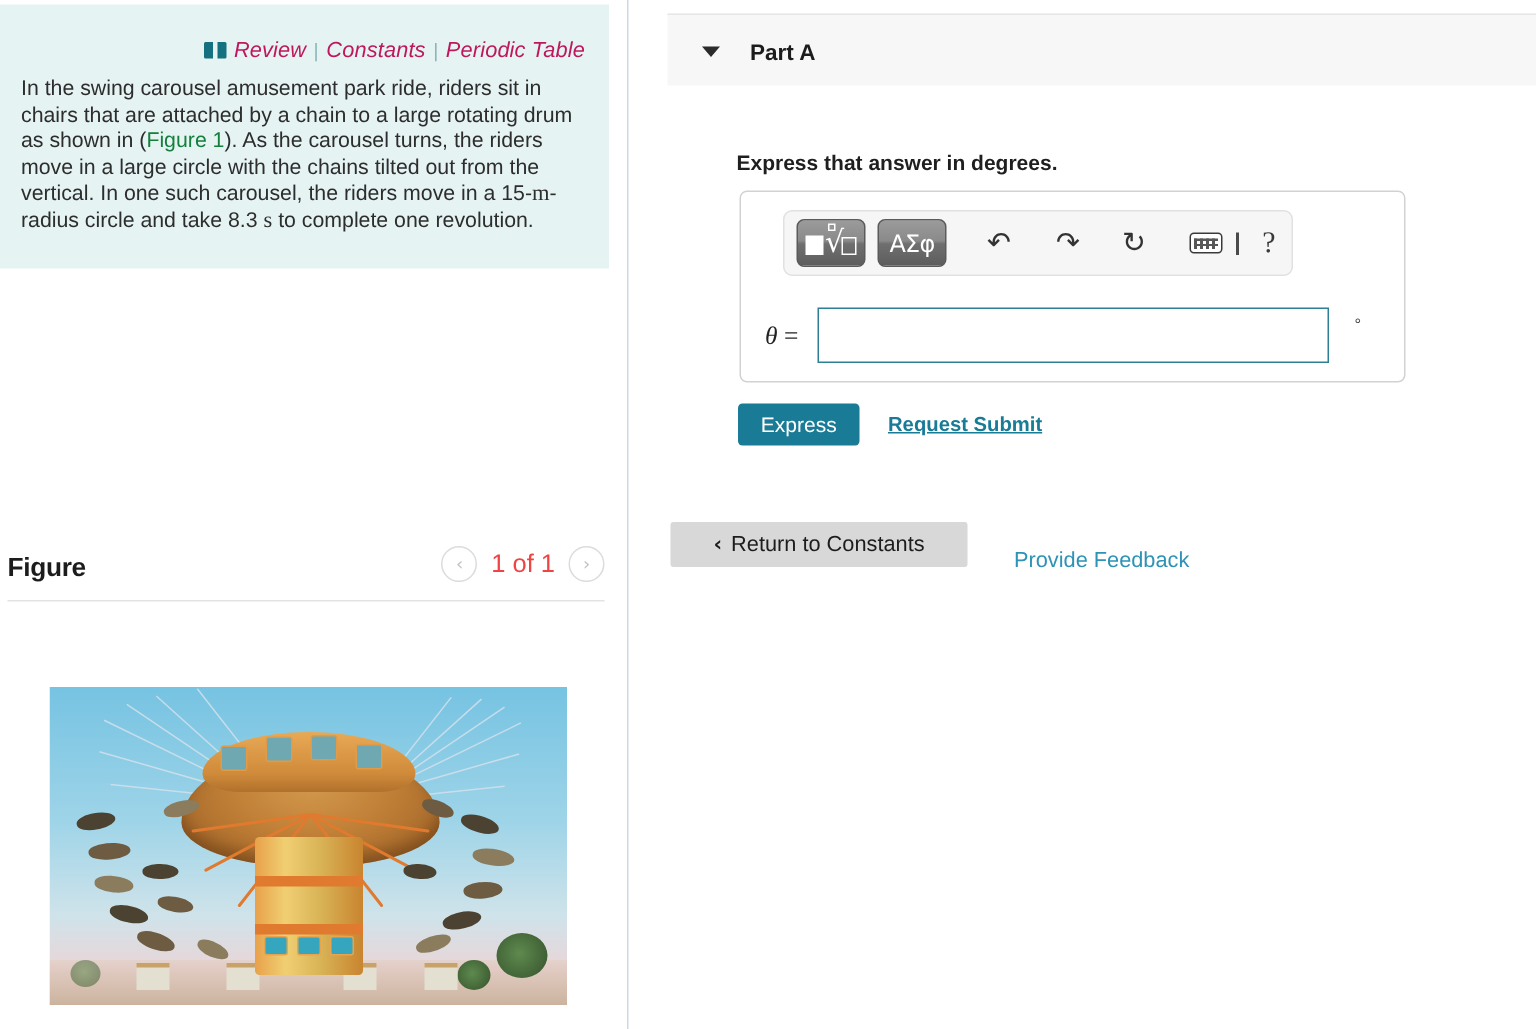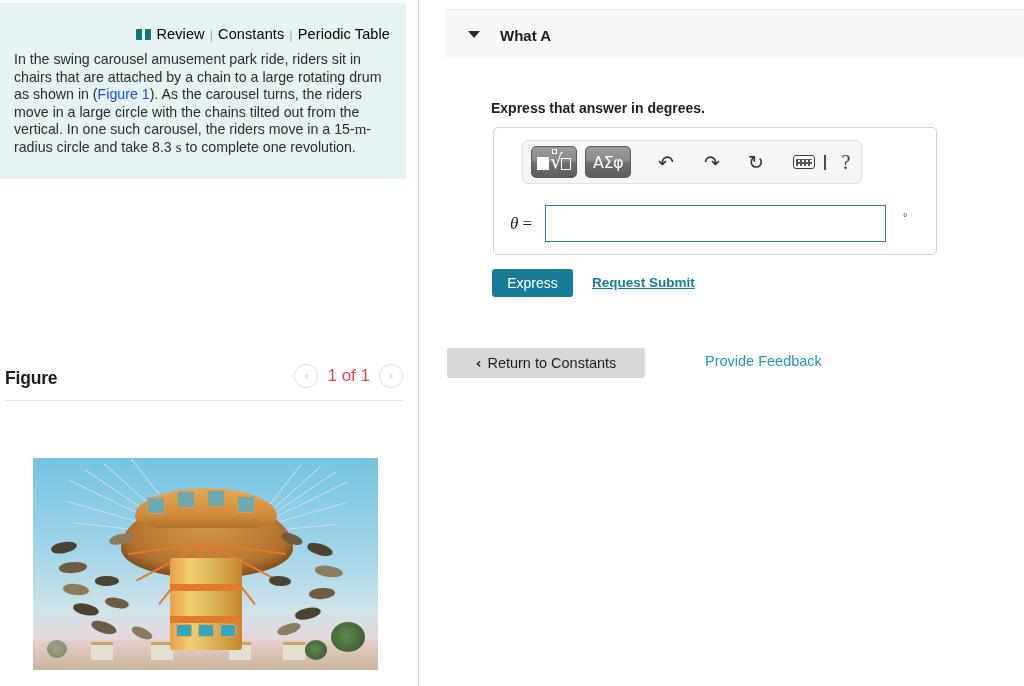--- a/index.html
+++ b/index.html
@@ -36,23 +36,24 @@
   }
   #resource-links {
     position: absolute;
     right: 16px; top: 23px;
     font-size: 14.5px;
     color: #1a7b8c;
     white-space: nowrap;
     letter-spacing: .1px;
   }
   #resource-links .reslink {
-    color: #000000;
+    color: #be185d;
     text-decoration: none;
     cursor: pointer;
+    font-style: italic;
   }
   #resource-links .sep {
     color: #8bb5bb;
     padding: 0 5px;
     font-size: 13px;
   }
   .book-icon {
     display: inline-block;
     position: relative;
     width: 15px; height: 11px;
@@ -71,21 +72,21 @@
 
   #problem-text {
     position: absolute;
     left: 14px; top: 48px;
     width: 378px;
     font-size: 14.2px;
     line-height: 17.5px;
     color: #2d2d2d;
   }
   #problem-text .figlink {
-    color: #1d4ed8;
+    color: #15803d;
     text-decoration: none;
     cursor: pointer;
   }
   #problem-text .unit {
     font-family: "Liberation Serif", serif;
     font-size: 15px;
   }
 
   
   #figure-header {
@@ -476,25 +477,24 @@
     justify-content: center;
     gap: 6px;
   }
   #return-button .chev {
     font-size: 14px;
     font-family: "DejaVu Sans", sans-serif;
     font-weight: bold;
   }
   #provide-feedback {
     position: absolute;
-    left: 257px; top: 353px;
+    left: 257px; top: 366px;
     font-size: 14.5px;
     color: #2e93b5;
     cursor: pointer;
-    margin-left: 29px;
   }
 </style>
 </head>
 <body>
 
 <div id="root">
 
   <div id="left-col">
 
     <div id="problem-panel">
@@ -583,21 +583,21 @@
     </div>
 
   </div>
 
   <div id="col-divider"></div>
 
   <div id="right-col">
 
     <div id="part-header">
       <div id="part-caret"></div>
-      <div id="part-title">What A</div>
+      <div id="part-title">Part A</div>
     </div>
 
     <div id="answer-instruction">Express that answer in degrees.</div>
 
     <div id="answer-box">
 
       <div id="math-toolbar">
         <div class="tb-btn">
           <span class="sqrt-ico">
             <span class="fillsq"></span>

